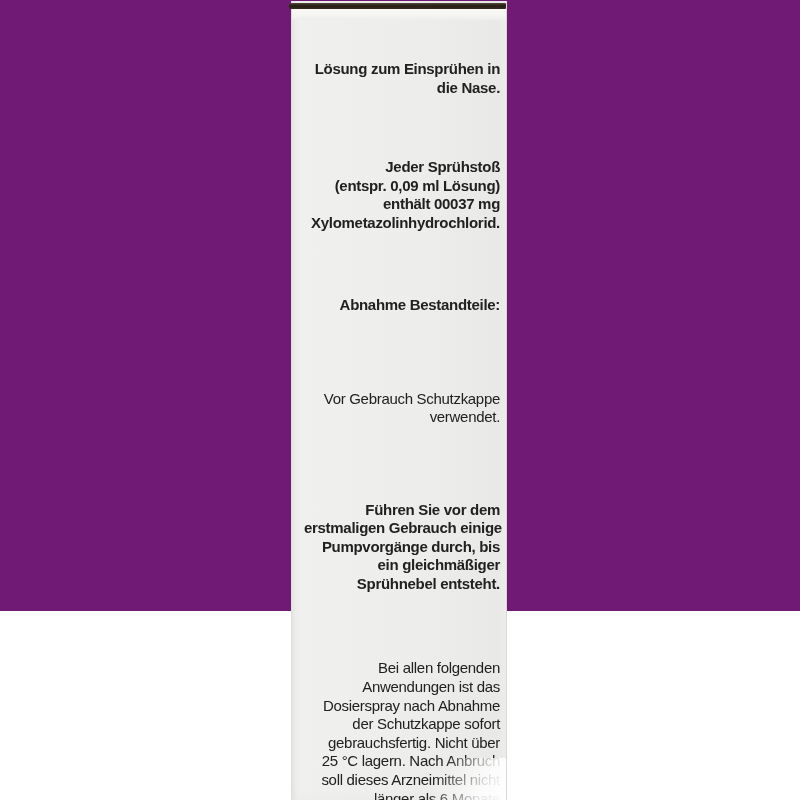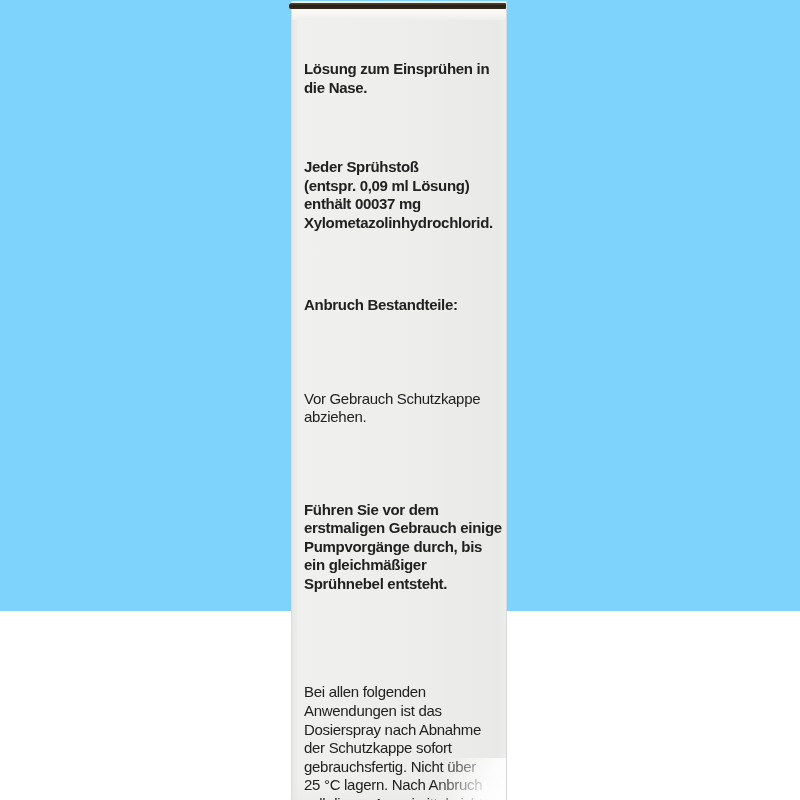--- a/index.html
+++ b/index.html
@@ -5,21 +5,22 @@
   * { margin: 0; padding: 0; box-sizing: border-box; }
   html, body {
     width: 800px; height: 800px;
     background: #ffffff;
     font-family: "Liberation Sans", sans-serif;
     overflow: hidden;
   }
   .scene {
     position: relative;
     width: 800px; height: 611px;
-    background: #7dd3fc;
+    background: #701a75;
+    text-align: right;
   }
   
   .box {
     position: absolute;
     left: 291px; top: 1px;
     width: 216px; height: 799px;
     background:
       linear-gradient(90deg, #e9e9e7 0px, #f0f0ee 6px, #ededec 60%, #e9e9e7 205px, #f1f1ef 216px);
     border-left: 1px solid #dddddb;
     border-right: 1px solid #d8d8d6;
@@ -60,44 +61,44 @@
     white-space: pre;
   }
   .para { white-space: pre; }
   .b   { font-weight: 700; }
   .block { display: block; }
   
   .mb-p1 { margin-bottom: 5px; }
   .mb-p2 { margin-bottom: 8px; }
   .mb-p3 { margin-bottom: 19px; }
   .mb-p4 { margin-bottom: 18px; }
-  .mb-p5 { margin-bottom: 34px; }
+  .mb-p5 { margin-bottom: 10px; }
   .mb-p6 { margin-bottom: 38px; }
 </style>
 </head>
 <body>
 
 <div class="scene">
   <div class="box">
     <div class="top-edge"></div>
     <div class="top-band"></div>
 
     <div class="panel-text">
       <div class="para b mb-p1">Lösung zum Einsprühen in
 die Nase.</div>
 
       <div class="para b mb-p2">Jeder Sprühstoß
 (entspr. 0,09 ml Lösung)
 enthält 00037 mg
 Xylometazolinhydrochlorid.</div>
 
-      <div class="para mb-p3"><span class="b block">Anbruch Bestandteile:</span></div>
+      <div class="para mb-p3"><span class="b block">Abnahme Bestandteile:</span></div>
 
       <div class="para mb-p4">Vor Gebrauch Schutzkappe
-abziehen.</div>
+verwendet.</div>
 
       <div class="para b mb-p5">Führen Sie vor dem
 erstmaligen Gebrauch einige
 Pumpvorgänge durch, bis
 ein gleichmäßiger
 Sprühnebel entsteht.</div>
 
       <div class="para mb-p6">Bei allen folgenden
 Anwendungen ist das
 Dosierspray nach Abnahme

